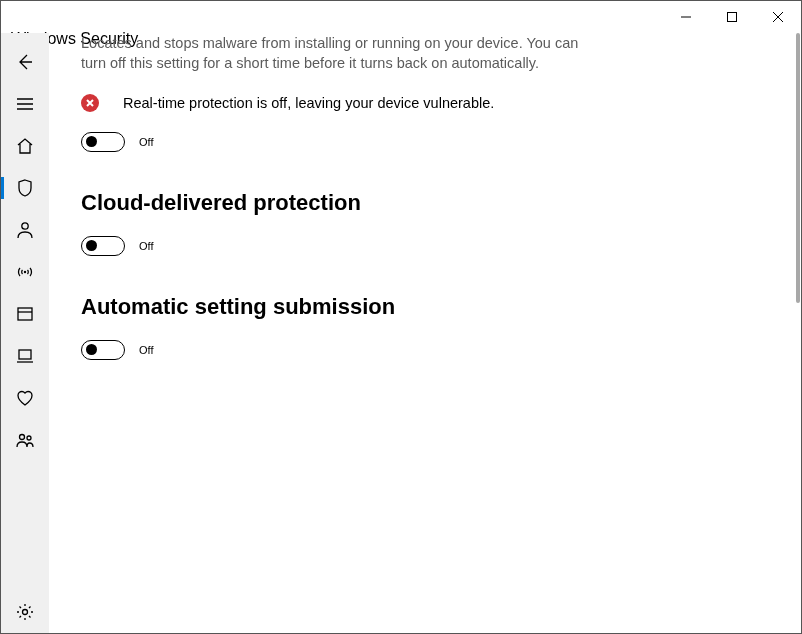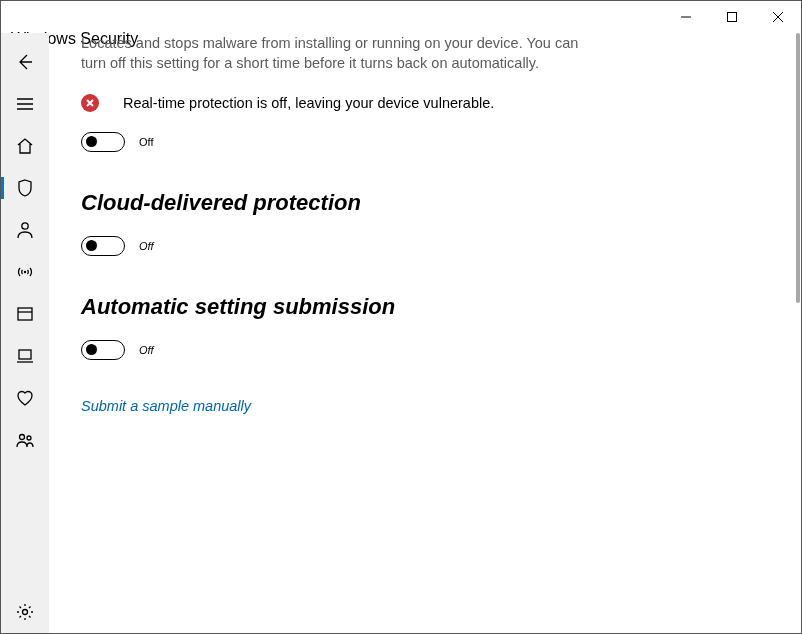--- a/index.html
+++ b/index.html
@@ -11,21 +11,21 @@
   .titlebar-btn { width: 46px; height: 32px; display: flex; align-items: center; justify-content: center; cursor: default; }
   .titlebar-btn svg { stroke: #000; }
   .body { flex: 1; display: flex; overflow: hidden; position: relative; }
   .sidebar { width: 48px; background: #f0f0f0; display: flex; flex-direction: column; align-items: center; padding-top: 8px; }
   .sidebar-spacer { flex: 1; }
   .sidebar-item { width: 48px; height: 42px; display: flex; align-items: center; justify-content: center; position: relative; cursor: default; }
   .sidebar-item.active::before { content: ""; position: absolute; left: 0; top: 10px; bottom: 10px; width: 3px; background: #0078d4; }
   .sidebar-item svg { stroke: #000; fill: none; stroke-width: 1.3; }
   .content { flex: 1; overflow-y: auto; padding: 0 32px 24px 32px; position: relative; }
   .content-inner { max-width: 520px; }
-  .section { margin-top: 38px; font-style: italic; }
+  .section { margin-top: 38px; }
   .section h2 { font-size: 22px; font-weight: 600; color: #000; margin-bottom: 8px; }
   .desc { font-size: 14.5px; color: #5b5b5b; line-height: 1.4; }
   .warning-row { display: flex; align-items: center; gap: 24px; margin-top: 20px; }
   .warning-row .msg { font-size: 14.5px; color: #000; }
   .err-icon { width: 18px; height: 18px; border-radius: 50%; background: #d13438; display: flex; align-items: center; justify-content: center; flex-shrink: 0; }
   .err-icon svg { stroke: #fff; stroke-width: 2; }
   .toggle-row { display: flex; align-items: center; gap: 14px; margin-top: 20px; }
   .toggle { width: 44px; height: 20px; border: 1.5px solid #000; border-radius: 20px; position: relative; background: #fff; cursor: pointer; }
   .toggle .knob { width: 11px; height: 11px; border-radius: 50%; background: #000; position: absolute; top: 3px; left: 4px; }
   .toggle-label { font-size: 11px; color: #000; }
@@ -157,21 +157,20 @@
         </div>
 
         <div class="section">
           <h2>Automatic setting submission</h2>
           <div class="toggle-row">
             <div class="toggle">
                 <div class="knob"></div>
               </div>
             <div class="toggle-label">Off</div>
           </div>
-          <a class="link">Submit a sample manually</a>
         </div>
 
       </div>
     </div>
 
     <div class="scrollbar-track">
       <div class="scrollbar-thumb"></div>
     </div>
   </div>
 </div>

